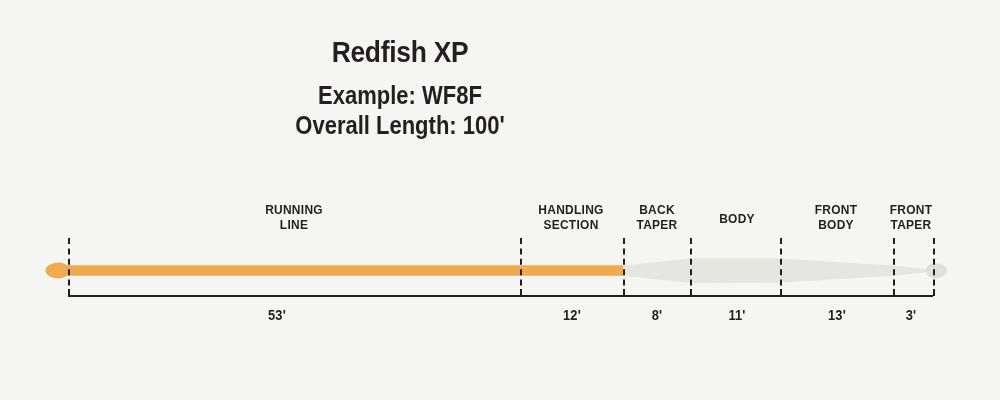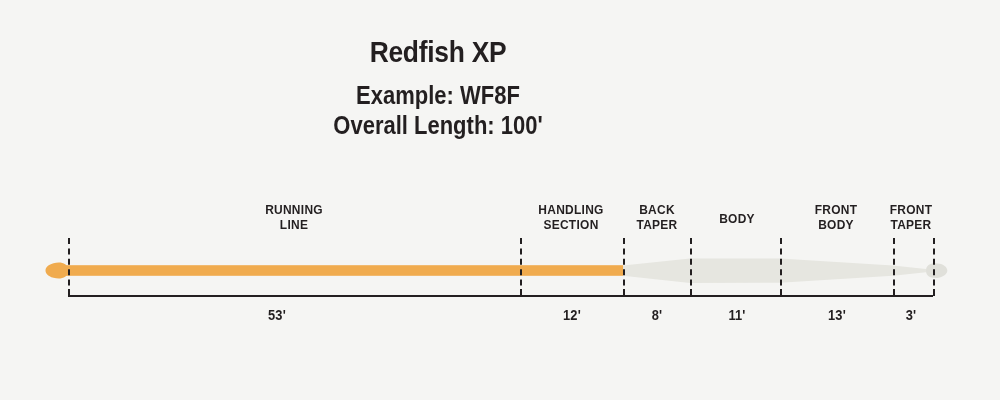--- a/index.html
+++ b/index.html
@@ -21,21 +21,20 @@
     height: 400px;
   }
 
   
   .title-block {
     position: absolute;
     top: 36px;
     left: 0;
     width: 800px;
     text-align: center;
-    margin-left: 38px;
   }
   .product-title {
     font-size: 30px;
     font-weight: bold;
     letter-spacing: -0.3px;
     line-height: 1.05;
     transform: scaleX(0.88);
     transform-origin: center;
   }
   .subtitle {

